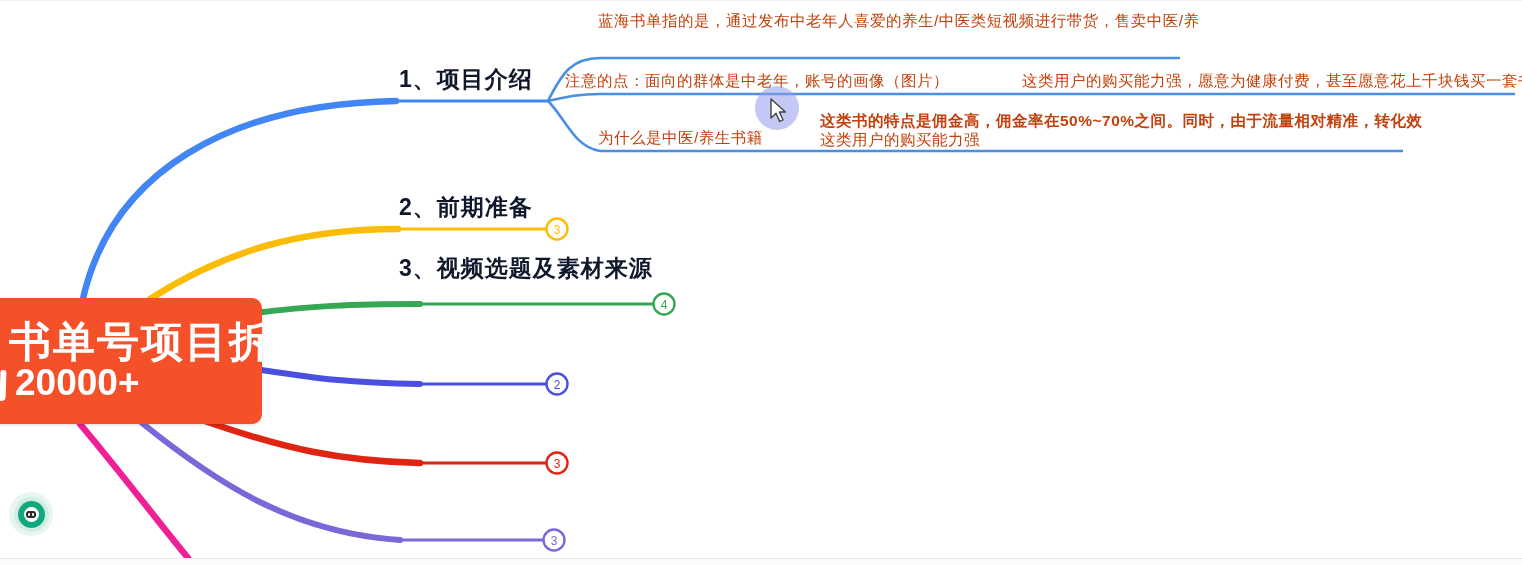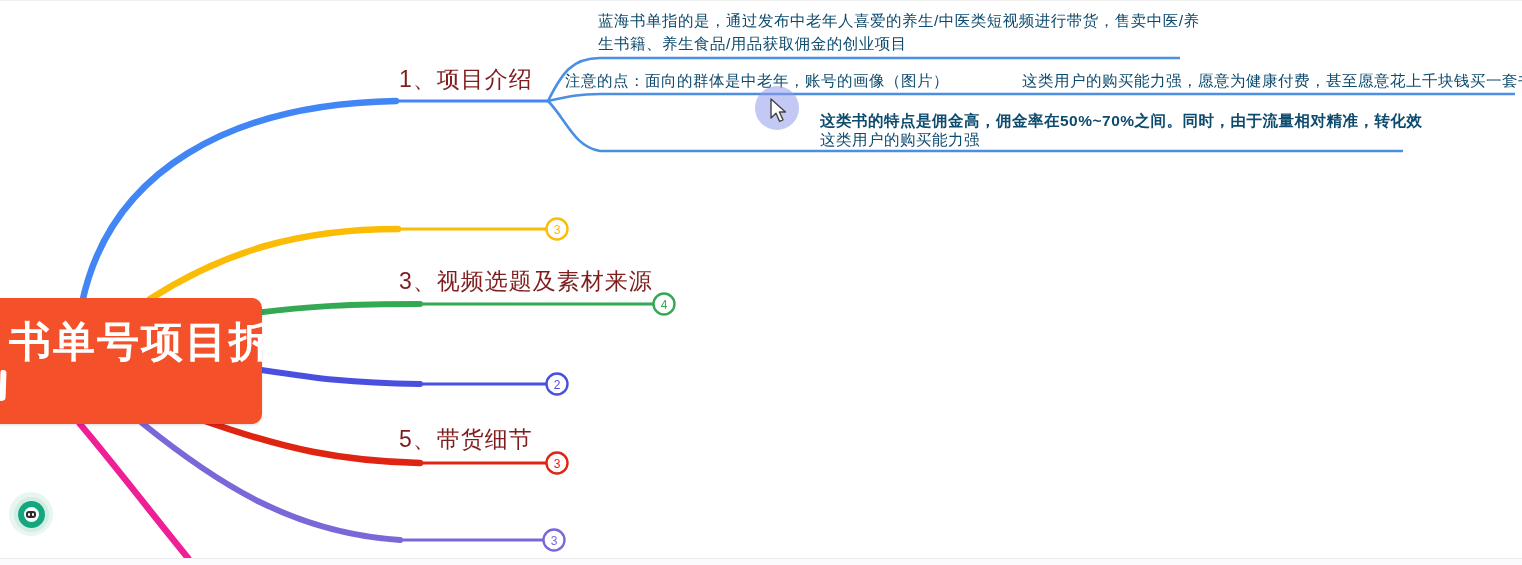--- a/index.html
+++ b/index.html
@@ -1,21 +1,21 @@
 <!DOCTYPE html>
 <html><head>
 <meta charset="utf-8">
 <style>
   html,body{margin:0;padding:0;}
   body{width:1522px;height:565px;overflow:hidden;background:#ffffff;
        font-family:"Liberation Sans", sans-serif;}
   #stage{position:relative;width:1522px;height:565px;background:#ffffff;border-top:1px solid #f0f0f0;}
   #wires{position:absolute;left:0;top:0;z-index:1;}
-  .label-l1{position:absolute;z-index:2;font-size:23px;font-weight:normal;color:#7f1d1d;white-space:nowrap;letter-spacing:1px;}
-  .sub-text{position:absolute;z-index:2;font-size:15.5px;color:#0c4a6e;white-space:nowrap;letter-spacing:0.5px;}
+  .label-l1{position:absolute;z-index:2;font-size:23px;font-weight:bold;color:#0f172a;white-space:nowrap;letter-spacing:1px;}
+  .sub-text{position:absolute;z-index:2;font-size:15.5px;color:#c2410c;white-space:nowrap;letter-spacing:0.5px;}
   
   #central{position:absolute;left:-132px;top:297px;width:394px;height:126px;z-index:3;
            background:#F4502A;border-radius:10px;box-shadow:0 1px 3px rgba(0,0,0,0.15);}
   #central .l1{position:absolute;left:141px;top:16px;font-size:42px;font-weight:bold;color:#ffffff;white-space:nowrap;letter-spacing:2px;}
   #central .l2{position:absolute;left:147px;top:64px;font-size:37px;font-weight:bold;color:#ffffff;white-space:nowrap;}
   #central .partial{position:absolute;left:132px;top:72px;width:6px;height:31px;background:#ffffff;border-radius:2px 3px 4px 2px;transform:rotate(2deg);}
   
   #assistant{position:absolute;left:9px;top:491px;width:44px;height:44px;z-index:5;border-radius:50%;
              background:#e8f5f0;display:flex;align-items:center;justify-content:center;cursor:pointer;}
   #assistant .mid{width:27px;height:27px;border-radius:50%;background:#12A87F;display:flex;align-items:center;justify-content:center;box-shadow:0 0 0 4px #d2ede3;}
@@ -79,30 +79,31 @@
     </g>
     <g>
       <circle cx="554" cy="539" r="10.5" fill="#ffffff" stroke-width="2.4" stroke="#7B68D8"></circle>
       <text x="554" y="543.5" text-anchor="middle" font-size="12" font-family="Liberation Sans, sans-serif" fill="#7B68D8">3</text>
     </g>
   </svg>
 
   <div id="central">
     <span class="partial"></span>
     <span class="l1">书单号项目拆解</span>
+    <span class="l2">20000+</span>
   </div>
 
   <div class="label-l1" style="left:399px;top:63px;">1、项目介绍</div>
-  <div class="label-l1" style="left:399px;top:265px;">3、视频选题及素材来源</div>
-  <div class="label-l1" style="left:399px;top:423px;">5、带货细节</div>
+  <div class="label-l1" style="left:399px;top:191px;">2、前期准备</div>
+  <div class="label-l1" style="left:399px;top:252px;">3、视频选题及素材来源</div>
 
   <div class="sub-text" style="left:598px;top:10px;">蓝海书单指的是，通过发布中老年人喜爱的养生/中医类短视频进行带货，售卖中医/养</div>
-  <div class="sub-text" style="left:598px;top:33px;">生书籍、养生食品/用品获取佣金的创业项目</div>
   <div class="sub-text" style="left:565px;top:70px;">注意的点：面向的群体是中老年，账号的画像（图片）</div>
   <div class="sub-text" style="left:1022px;top:70px;">这类用户的购买能力强，愿意为健康付费，甚至愿意花上千块钱买一套书</div>
+  <div class="sub-text" style="left:598px;top:127px;">为什么是中医/养生书籍</div>
   <div class="sub-text" style="left:820px;top:110px;font-weight:bold;">这类书的特点是佣金高，佣金率在50%~70%之间。同时，由于流量相对精准，转化效</div>
   <div class="sub-text" style="left:820px;top:129px;">这类用户的购买能力强</div>
 
   <div id="assistant">
     <div class="mid">
       <div class="core">
         <div class="bot"></div>
       </div>
     </div>
   </div>

